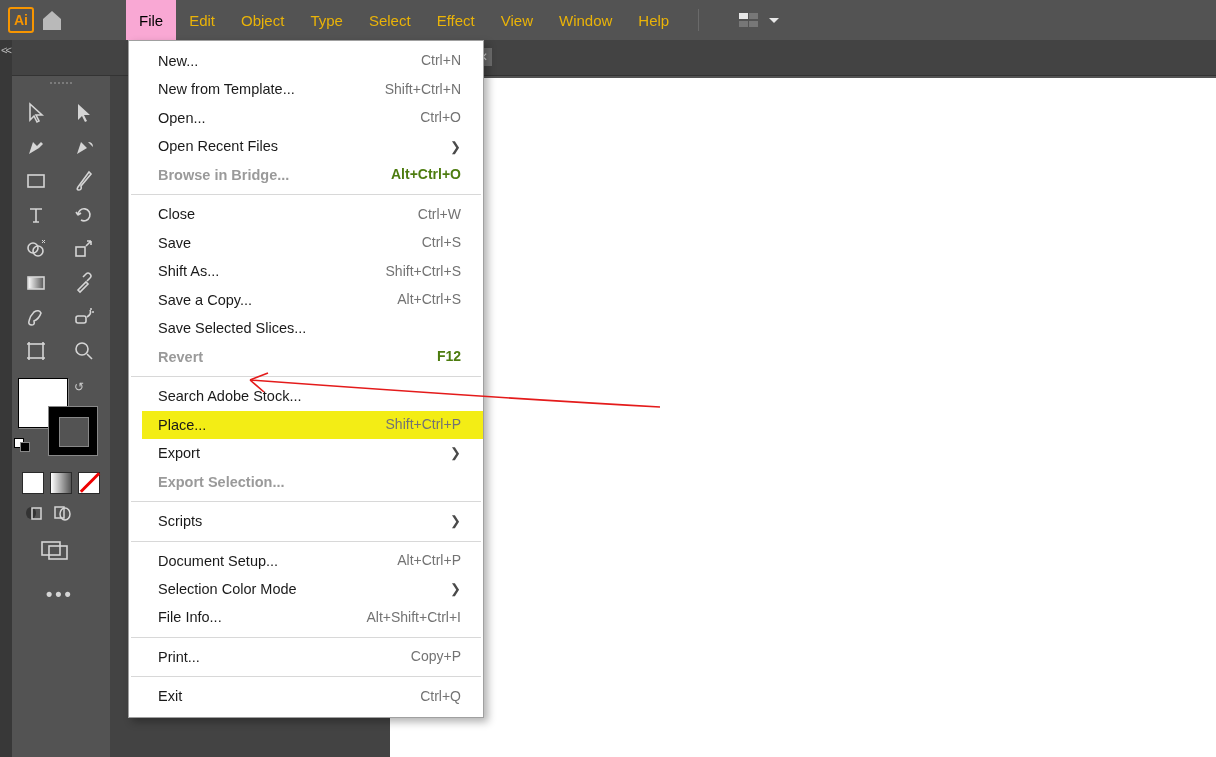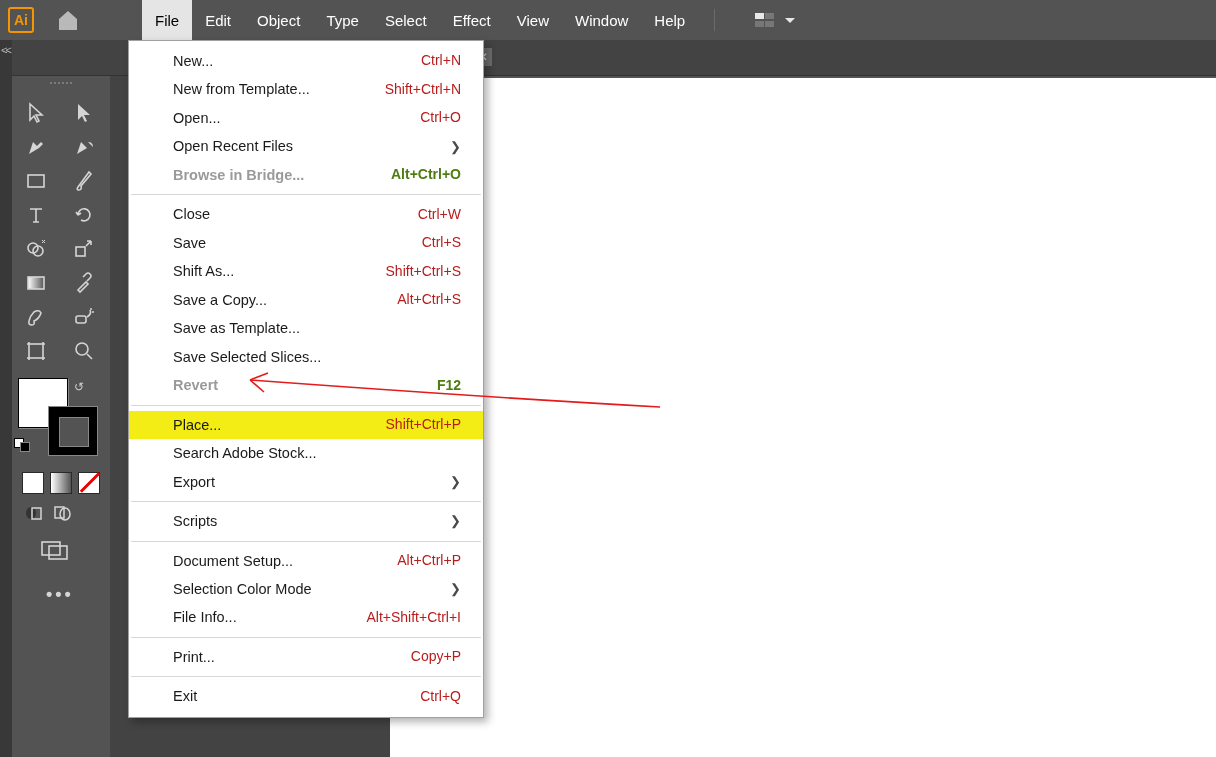--- a/index.html
+++ b/index.html
@@ -1,23 +1,23 @@
 <!DOCTYPE html>
 <html><head>
 <meta charset="utf-8">
 <style>
   * { box-sizing: border-box; margin: 0; padding: 0; font-family: "Segoe UI", Tahoma, sans-serif; }
   body { width: 1216px; height: 757px; background: #535353; overflow: hidden; position: relative; }
   .menubar { height: 40px; background: #535353; display: flex; align-items: center; padding-left: 8px; }
-  .app-icon { width: 26px; height: 26px; border: 2px solid #f79500; border-radius: 3px; margin-right: 20px; display: flex; align-items: center; justify-content: center; color: #f79500; font-weight: bold; font-size: 14px; }
+  .app-icon { width: 26px; height: 26px; border: 2px solid #f79500; border-radius: 3px; margin-right: 4px; display: flex; align-items: center; justify-content: center; color: #f79500; font-weight: bold; font-size: 14px; }
   .home-icon { width: 28px; height: 28px; margin-right: 60px; display:flex; align-items:center; justify-content:center;}
   .home-icon svg { fill: #b9b9b9; }
   .menu-items { display: flex; align-items: center; height: 100%; }
-  .menu-item { color: #ffffff; font-size: 15px; padding: 0 13px; height: 100%; display: flex; align-items: center; cursor: default; }
-  .menu-item.active { background: #e5e5e5; color: #000; }
+  .menu-item { color: #eab308; font-size: 15px; padding: 0 13px; height: 100%; display: flex; align-items: center; cursor: default; }
+  .menu-item.active { background: #f9a8d4; color: #000; }
   .menu-right { display:flex; align-items:center; margin-left: 24px;}
   .ws-icon { width:20px; height:14px; display:flex; flex-wrap:wrap; gap:1px; margin-right:10px;}
   .ws-icon span { background:#e8e8e8;}
   .ws-icon span:nth-child(1){width:9px;height:6px;}
   .ws-icon span:nth-child(2){width:9px;height:6px;background:#777;}
   .ws-icon span:nth-child(3){width:9px;height:6px;background:#777;}
   .ws-icon span:nth-child(4){width:9px;height:6px;background:#777;}
   .chev-down { width:0;height:0;border-left:5px solid transparent;border-right:5px solid transparent;border-top:5px solid #e8e8e8;}
   .divider-v { width:1px; height:22px; background:#6a6a6a; margin:0 16px;}
 
@@ -54,23 +54,23 @@
   .draw-row{display:flex; gap:8px; padding-left:12px; margin-top:10px;}
   .draw-row svg{stroke:#d5d5d5;fill:none;stroke-width:1.5;}
   .screen-ic{ margin:14px 0 0 28px;}
   .screen-ic svg{stroke:#d5d5d5;fill:none;stroke-width:1.6;}
   .dots3{ margin:18px 0 0 34px; color:#d5d5d5; letter-spacing:3px; font-size:18px; font-weight:bold;}
 
   .dark-gap { position:absolute; left:110px; top:76px; width:280px; height:681px; background:#434343;}
   .canvas { position:absolute; left:390px; top:78px; width:826px; height:679px; background:#fff;}
 
   .dropdown { position:absolute; left:128px; top:40px; width:356px; background:#fff; border:1px solid #a0a0a0; box-shadow: 4px 4px 8px rgba(0,0,0,0.3); padding:6px 0; z-index:50;}
-  .dd-item { display:flex; align-items:center; justify-content:space-between; padding:3px 22px 3px 44px; font-size:14.5px; color:#1a1a1a; cursor:default; line-height:1.55;}
+  .dd-item { display:flex; align-items:center; justify-content:space-between; padding:3px 22px 3px 16px; font-size:14.5px; color:#1a1a1a; cursor:default; line-height:1.55;margin-left:13px;}
   .dd-item.disabled { color:#9a9a9a;font-weight:bold;}
-  .dd-item .shortcut{ color:#b91c1c; font-size:14px;}
+  .dd-item .shortcut{ color:#737373; font-size:14px;}
   .dd-item.disabled .shortcut{color:#4d7c0f;}
   .dd-item .sub{ color:#4a4a4a; font-size:13px;}
   .dd-sep { height:1px; background:#d8d8d8; margin:5px 2px;}
   .dd-item.hl { background:#f3ed15;}
 
   .annotation { position:absolute; left:230px; top:372px; z-index:60; pointer-events:none;}
 </style>
 </head>
 <body>
 
@@ -301,40 +301,40 @@
     </div>
     <div class="dd-item">
       <span>Shift As...</span>
       <span class="shortcut">Shift+Ctrl+S</span>
     </div>
     <div class="dd-item">
       <span>Save a Copy...</span>
       <span class="shortcut">Alt+Ctrl+S</span>
     </div>
     <div class="dd-item">
-      <span>Save as Template...</span>
-    </div>
-    <div class="dd-item">
       <span>Save Selected Slices...</span>
     </div>
     <div class="dd-item disabled">
       <span>Revert</span>
       <span class="shortcut">F12</span>
     </div>
     <div class="dd-sep"></div>
+    <div class="dd-item">
+      <span>Search Adobe Stock...</span>
+    </div>
     <div class="dd-item hl">
       <span>Place...</span>
       <span class="shortcut">Shift+Ctrl+P</span>
     </div>
     <div class="dd-item">
-      <span>Search Adobe Stock...</span>
-    </div>
-    <div class="dd-item">
       <span>Export</span>
       <span class="sub">❯</span>
+    </div>
+    <div class="dd-item disabled">
+      <span>Export Selection...</span>
     </div>
     <div class="dd-sep"></div>
     <div class="dd-item">
       <span>Scripts</span>
       <span class="sub">❯</span>
     </div>
     <div class="dd-sep"></div>
     <div class="dd-item">
       <span>Document Setup...</span>
       <span class="shortcut">Alt+Ctrl+P</span>

